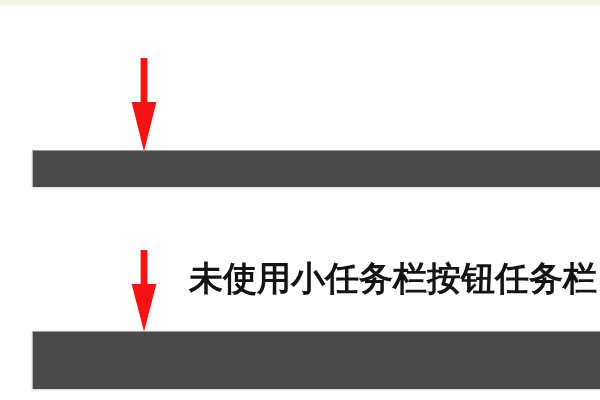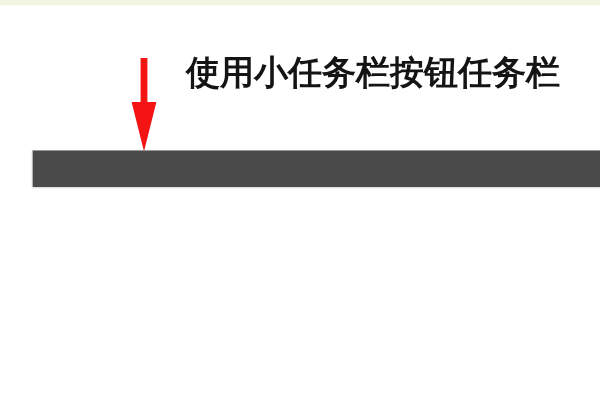--- a/index.html
+++ b/index.html
@@ -101,19 +101,30 @@
   <div class="top-strip-fade"></div>
 
   <div class="section" id="section-small">
 
     <div class="arrow" id="arrow-small">
       <svg width="26" height="94" viewBox="0 0 26 94" xmlns="http://www.w3.org/2000/svg">
         <path d="M9.6 0 H16.4 V44 L25.4 44 L13 93.5 L0.6 44 L9.6 44 Z" fill="#f51414"></path>
       </svg>
     </div>
 
-    <div class="label" id="label-small">使用小任务栏按钮任务栏</div>
 
     <div class="taskbar" id="taskbar-small"></div>
   </div>
 
+  <div class="section" id="section-normal">
+
+    <div class="arrow" id="arrow-normal">
+      <svg width="26" height="82" viewBox="0 0 26 82" xmlns="http://www.w3.org/2000/svg">
+        <path d="M9.6 0 H16.4 V34 L25.4 34 L13 81.5 L0.6 34 L9.6 34 Z" fill="#f51414"></path>
+      </svg>
+    </div>
+
+    <div class="label" id="label-normal">未使用小任务栏按钮任务栏</div>
+
+    <div class="taskbar" id="taskbar-normal"></div>
+  </div>
 
 </div>
 
 </body></html>

